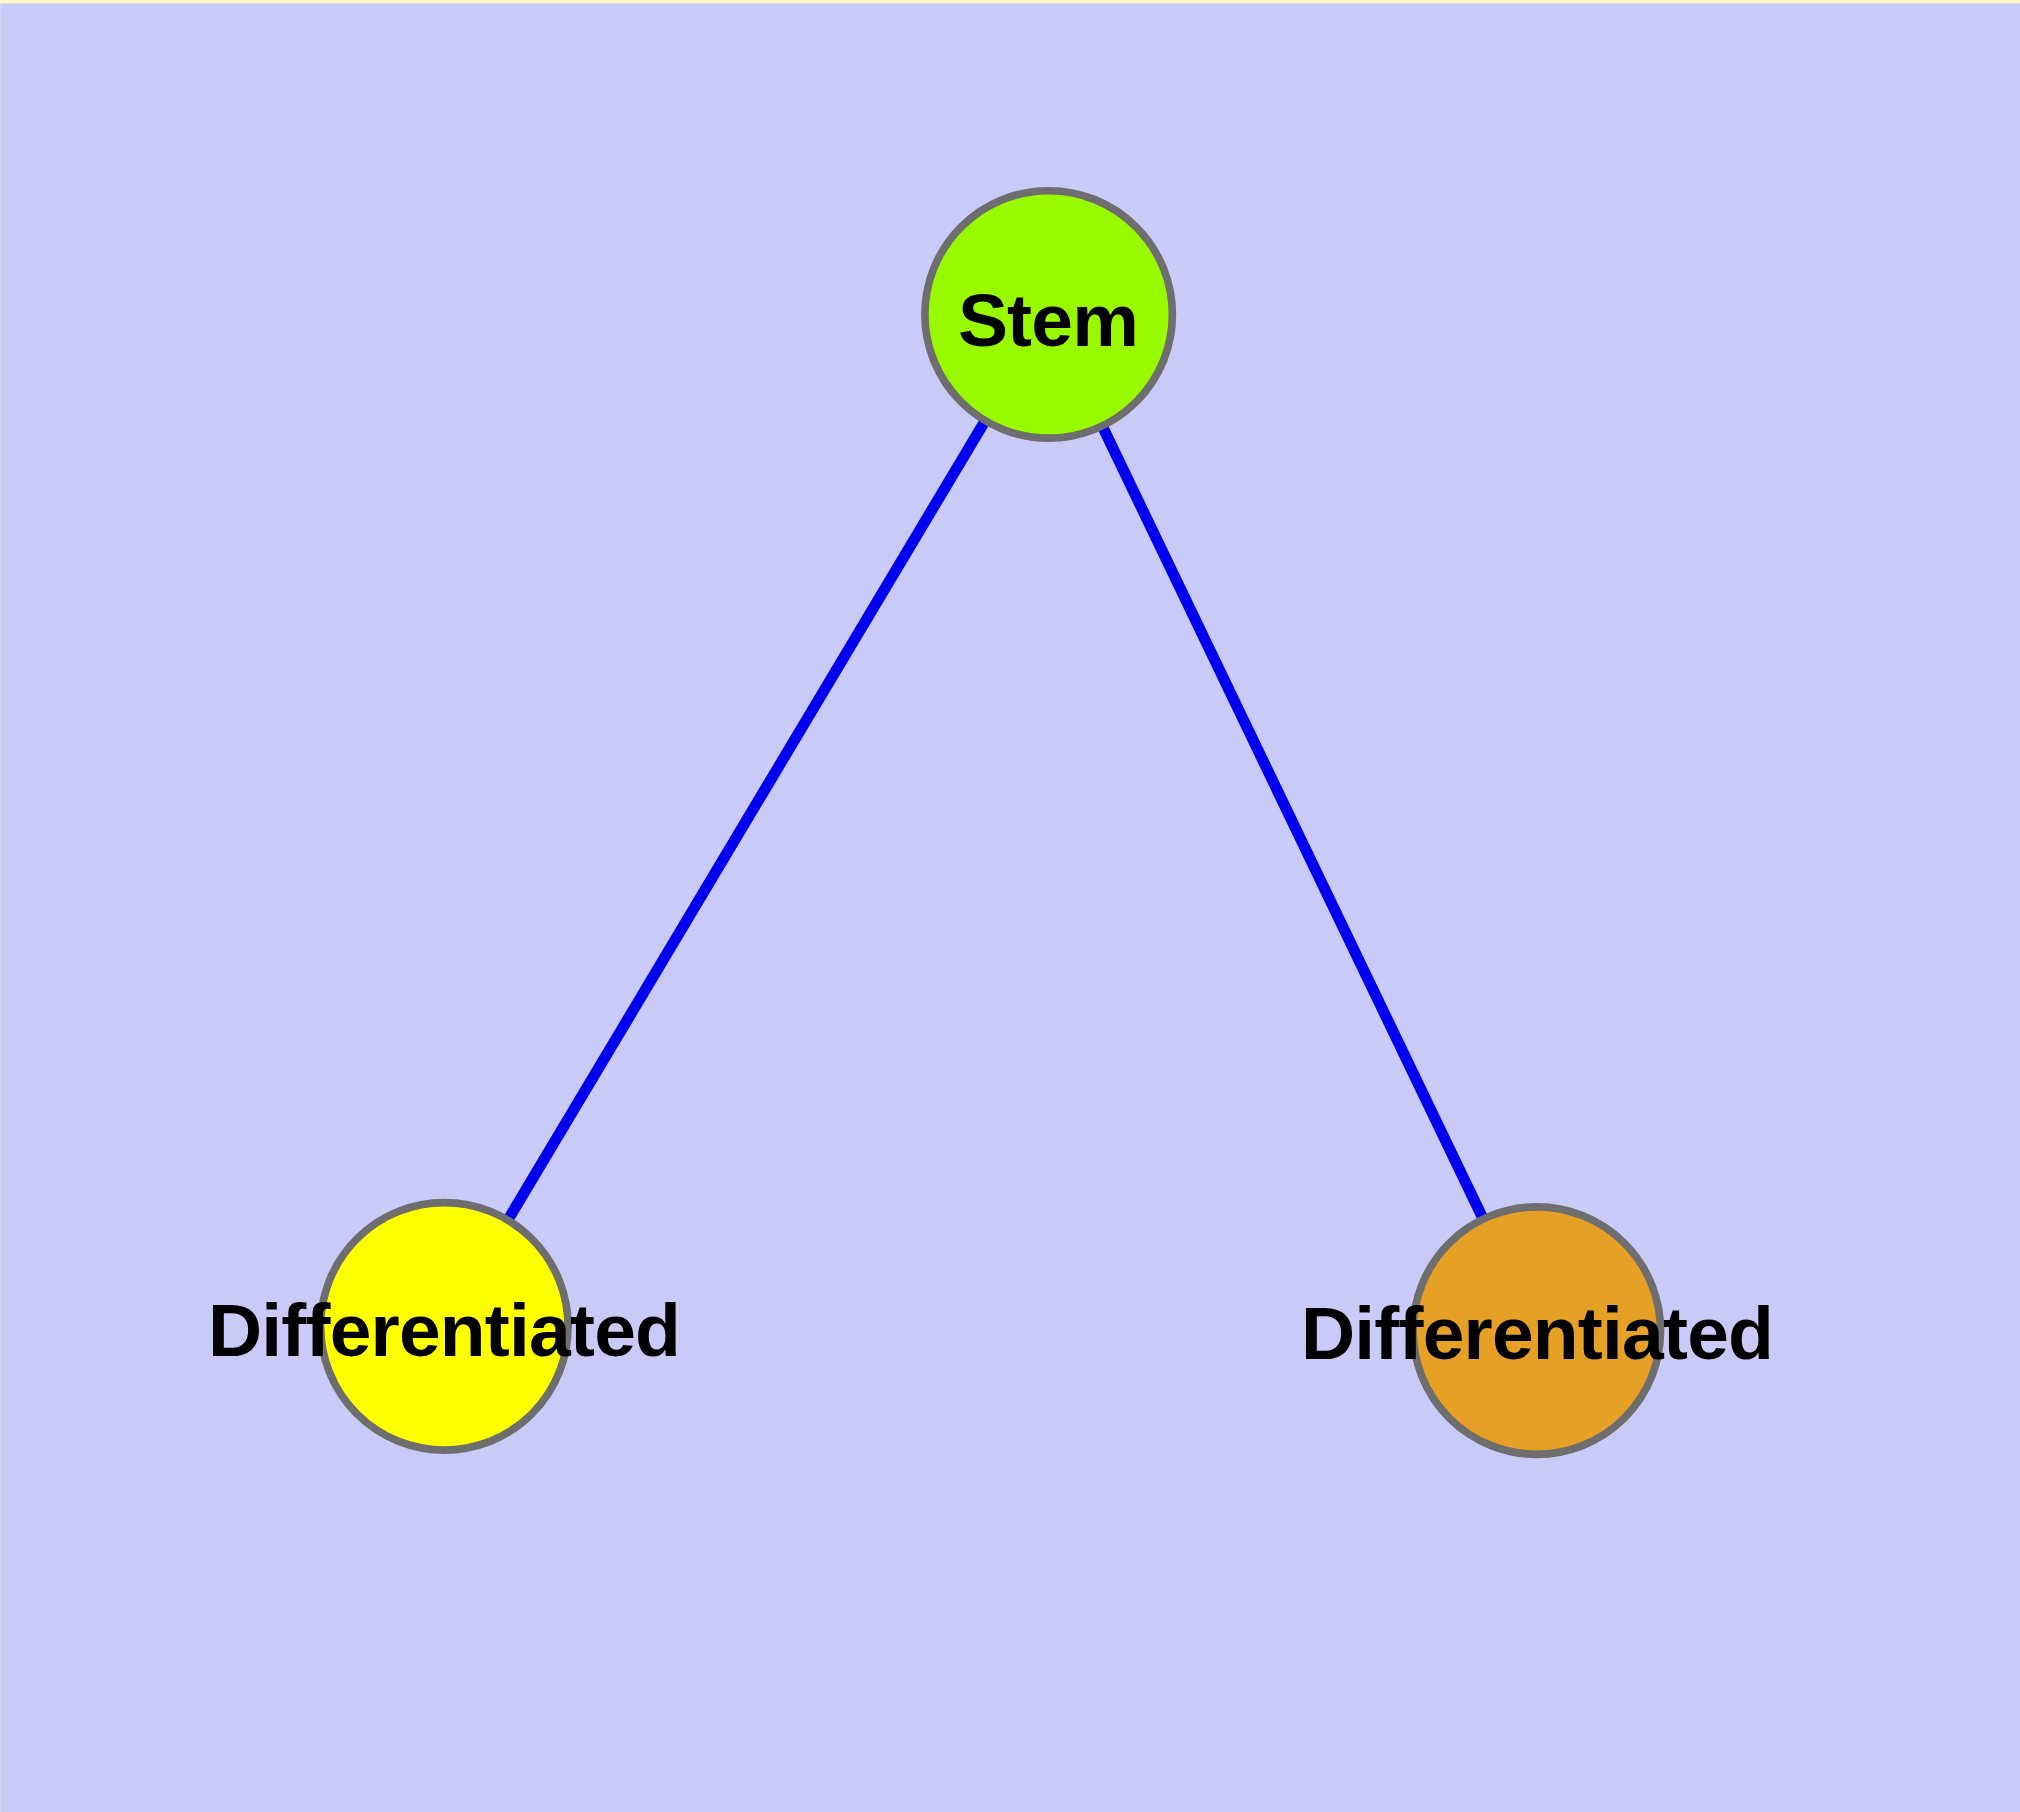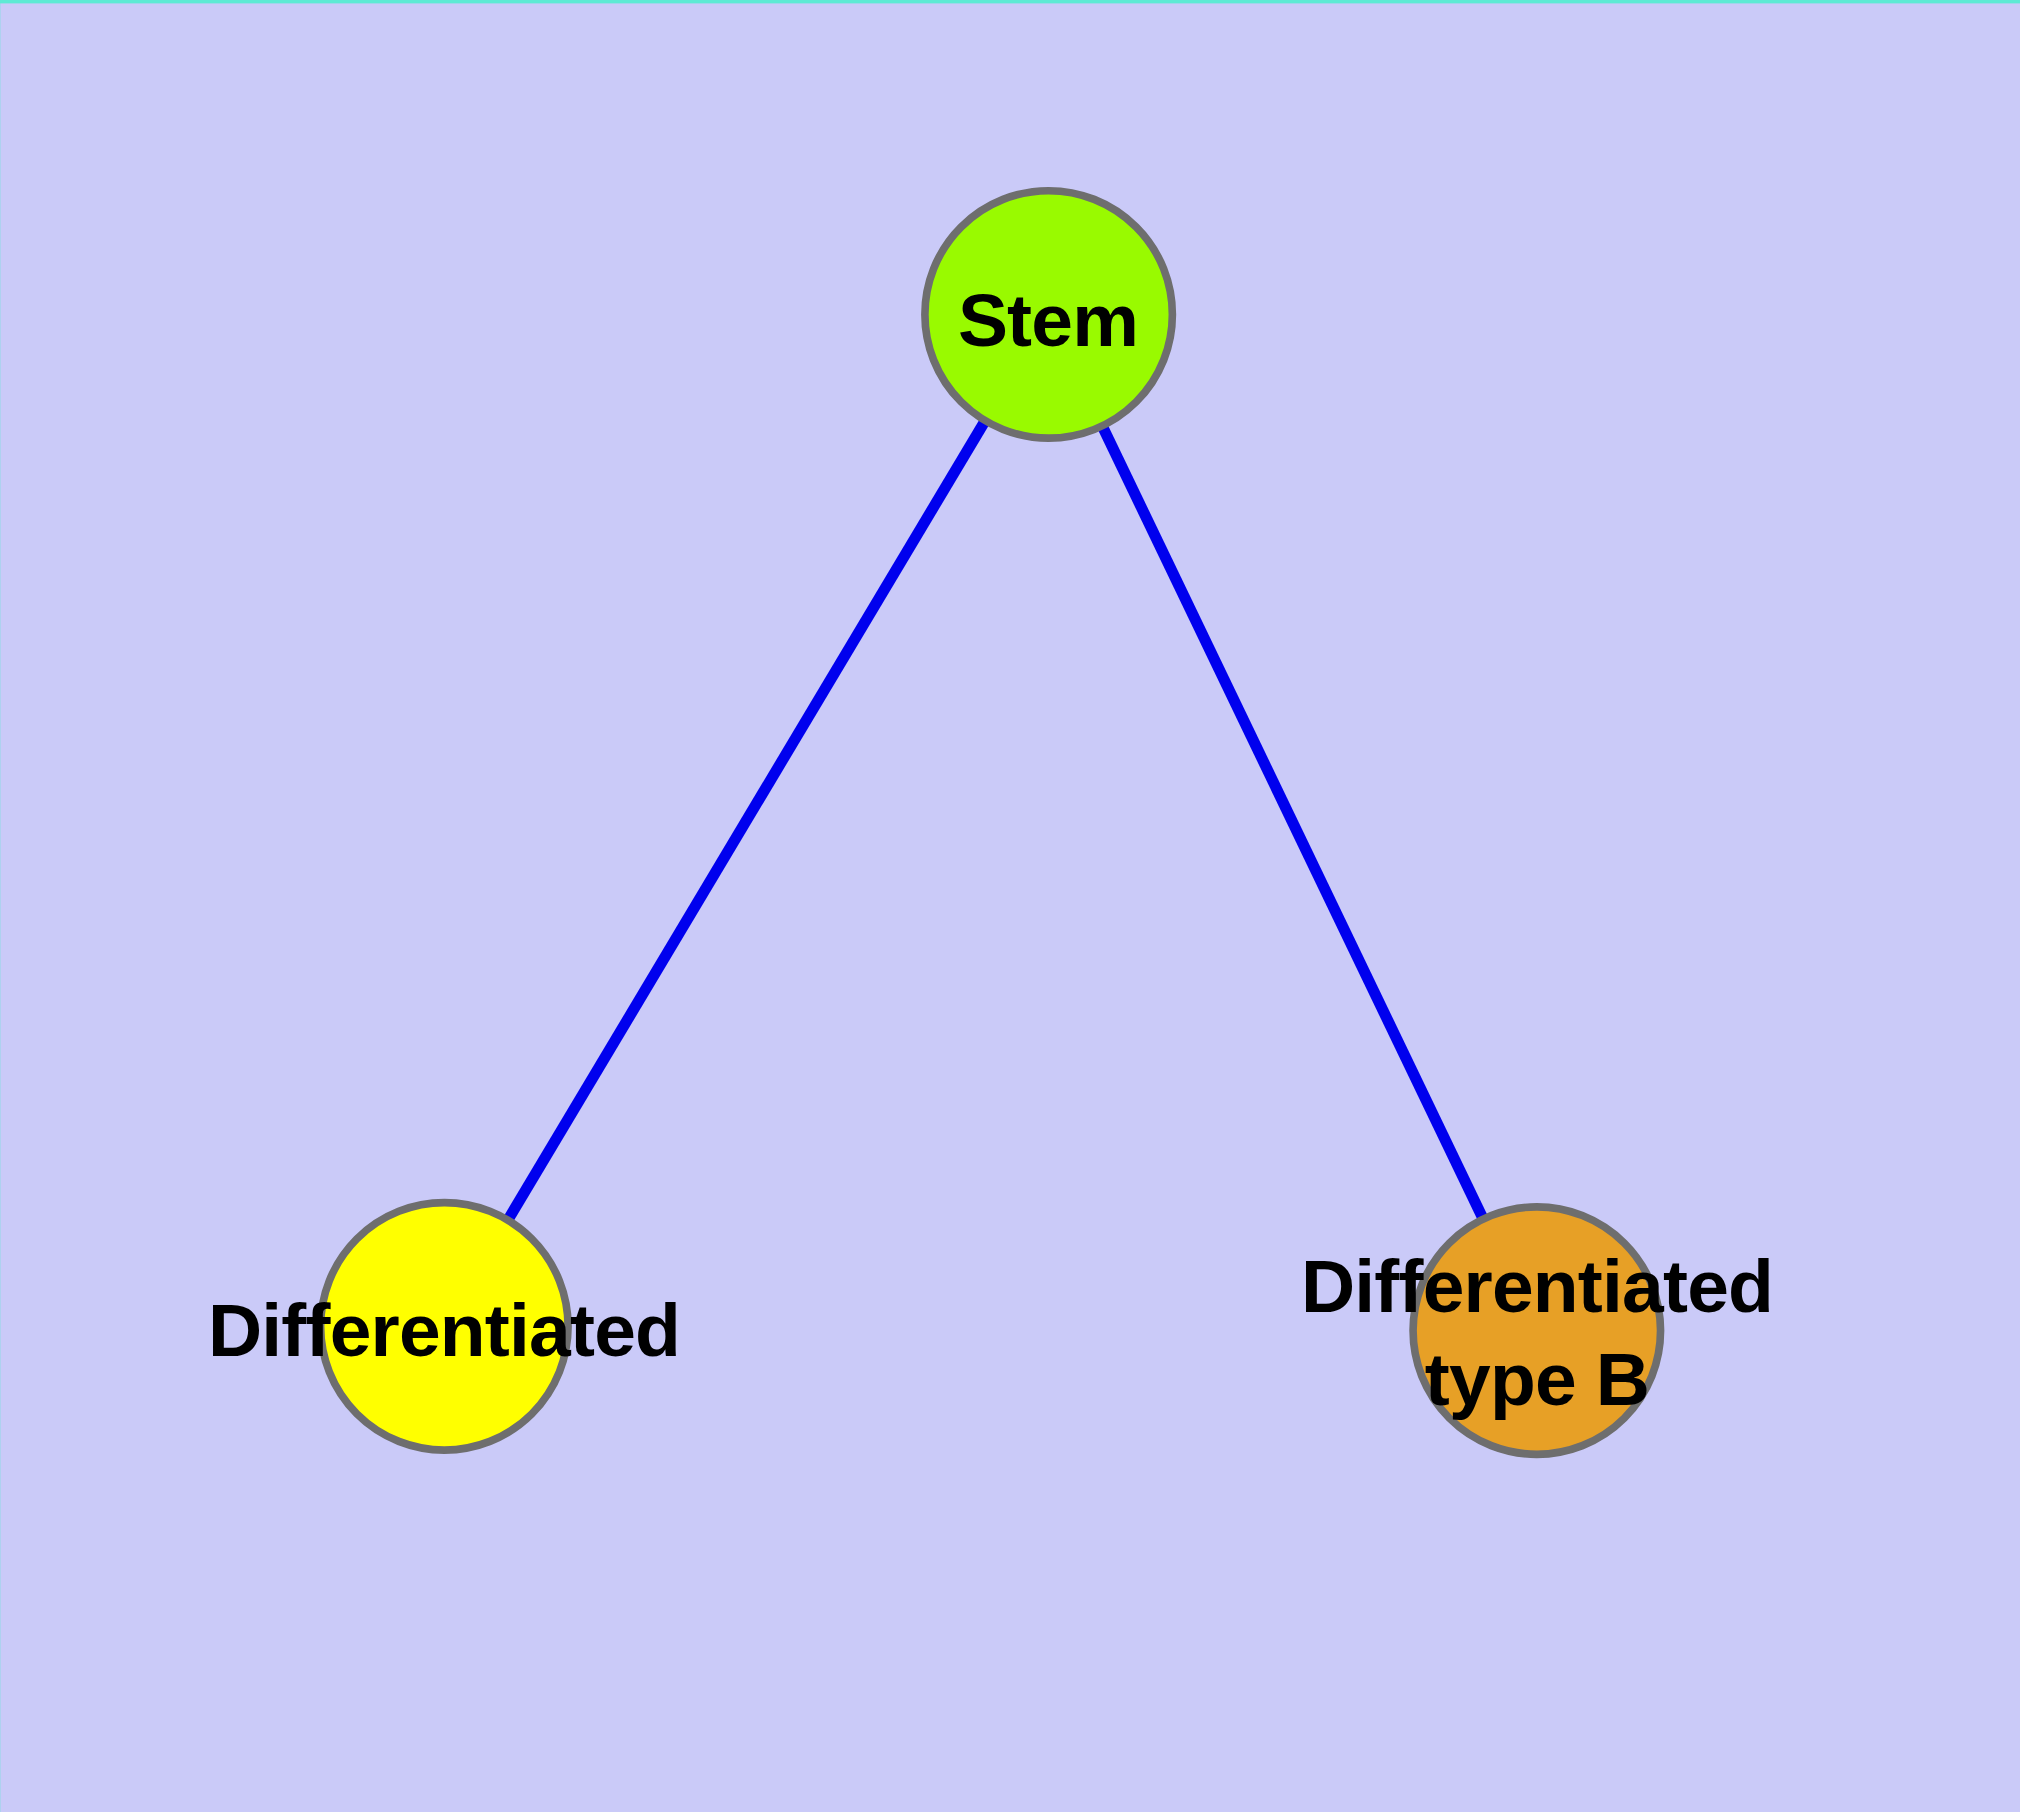--- a/index.html
+++ b/index.html
@@ -5,21 +5,21 @@
   html, body {
     margin: 0;
     padding: 0;
     background: #ffffff;
     font-family: "Liberation Sans", sans-serif;
   }
   #canvas {
     position: relative;
     width: 2021px;
     height: 1812px;
-    background: #5eead4;
+    background: #fef9c3;
     overflow: hidden;
   }
   #graph-svg {
     position: absolute;
     left: 0;
     top: 0;
     display: block;
   }
   .node-label {
     position: absolute;
@@ -57,17 +57,16 @@
   <div class="node-label" style="left:1048px; top:320px;">
     <div>Stem</div>
   </div>
 
   <div class="node-label" style="left:444px; top:1330px;">
     <div>Differentiated</div>
   </div>
 
   <div class="node-label" style="left:1537px; top:1333px;">
     <div>Differentiated</div>
-    <div>type B</div>
   </div>
 
 </div>
 
 
 </body></html>

